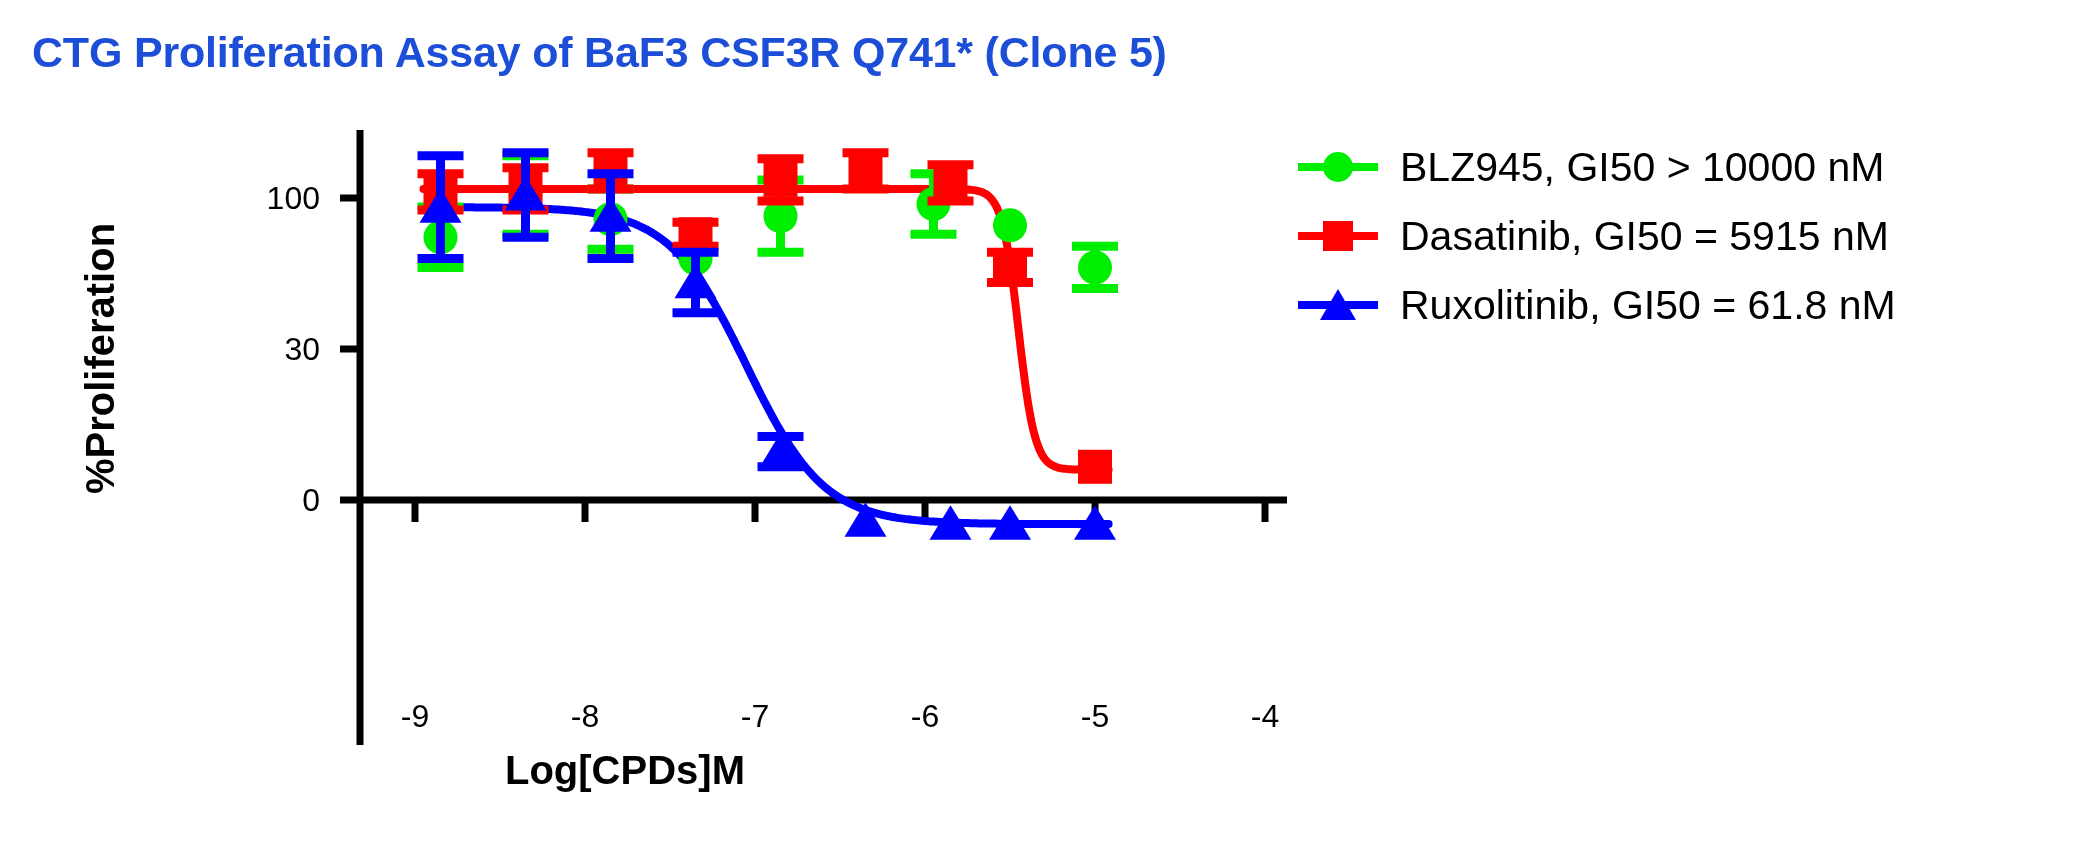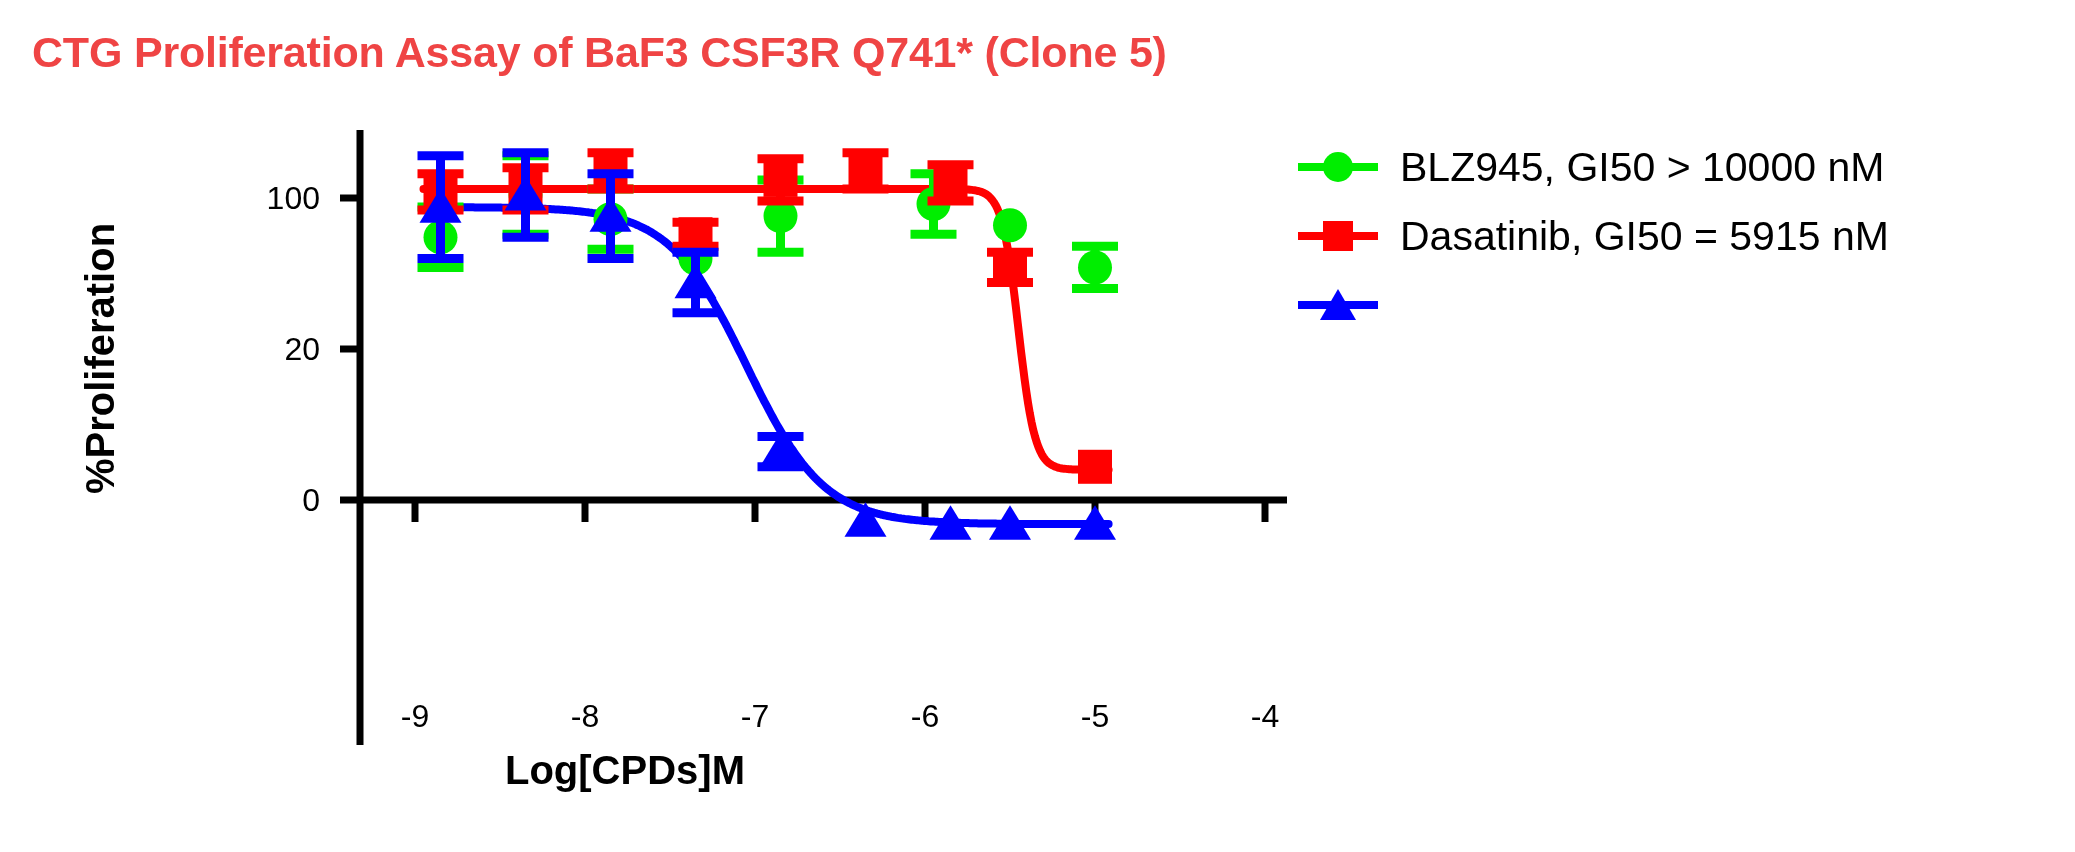--- a/index.html
+++ b/index.html
@@ -5,21 +5,21 @@
 <style>
   html,body{margin:0;padding:0;background:#ffffff;}
   body{width:2075px;height:852px;overflow:hidden;
        font-family:"Liberation Sans","DejaVu Sans",sans-serif;color:#000;}
   #root{position:relative;width:2075px;height:852px;}
 
   
   #chart-title{
     position:absolute; left:32px; top:28px;
     font-size:43px; font-weight:bold; letter-spacing:-0.2px;
-    white-space:nowrap; color:#ef4444;
+    white-space:nowrap; color:#1d4ed8;
   }
 
   
   #plot-wrap{position:absolute; left:0; top:0; width:1300px; height:852px;}
   #plot-svg{position:absolute; left:0; top:0;}
 
   
   #y-axis-title{
     position:absolute; left:-60px; top:336px; width:320px;
     text-align:center; transform:rotate(-90deg);
@@ -165,21 +165,21 @@
             <polygon points="865.5,502.14 844.5,536.72 886.5,536.72" fill="#0000ff"></polygon>
             <polygon points="950.5000000000001,505.15999999999997 929.5000000000001,539.74 971.5000000000001,539.74" fill="#0000ff"></polygon>
             <polygon points="1010,505.15999999999997 989,539.74 1031,539.74" fill="#0000ff"></polygon>
             <polygon points="1095,505.15999999999997 1074,539.74 1116,539.74" fill="#0000ff"></polygon>
           </g>
         </g>
     </svg>
 
     <div id="ytick-col">
         <div class="tick-label ytick" style="top: 500px;">0</div>
-        <div class="tick-label ytick" style="top: 349px;">20</div>
+        <div class="tick-label ytick" style="top: 349px;">30</div>
         <div class="tick-label ytick" style="top: 198px;">100</div>
       </div>
 
     <div id="xtick-col">
         <div class="tick-label xtick" style="left: 415px;">-9</div>
         <div class="tick-label xtick" style="left: 585px;">-8</div>
         <div class="tick-label xtick" style="left: 755px;">-7</div>
         <div class="tick-label xtick" style="left: 925px;">-6</div>
         <div class="tick-label xtick" style="left: 1095px;">-5</div>
         <div class="tick-label xtick" style="left: 1265px;">-4</div>
@@ -208,16 +208,17 @@
         </div>
         <div class="legend-text">Dasatinib, GI50 = 5915 nM</div>
       </div>
       <div class="legend-row">
         <div class="legend-key">
           <svg width="84" height="40">
             <line x1="2" y1="20" x2="82" y2="20" stroke="#0000ff" stroke-width="8"></line>
             <polygon points="42,4 24,35 60,35" fill="#0000ff"></polygon>
           </svg>
         </div>
+        <div class="legend-text">Ruxolitinib, GI50 = 61.8 nM</div>
       </div>
     </div>
 
 </div>
 
 </body></html>

